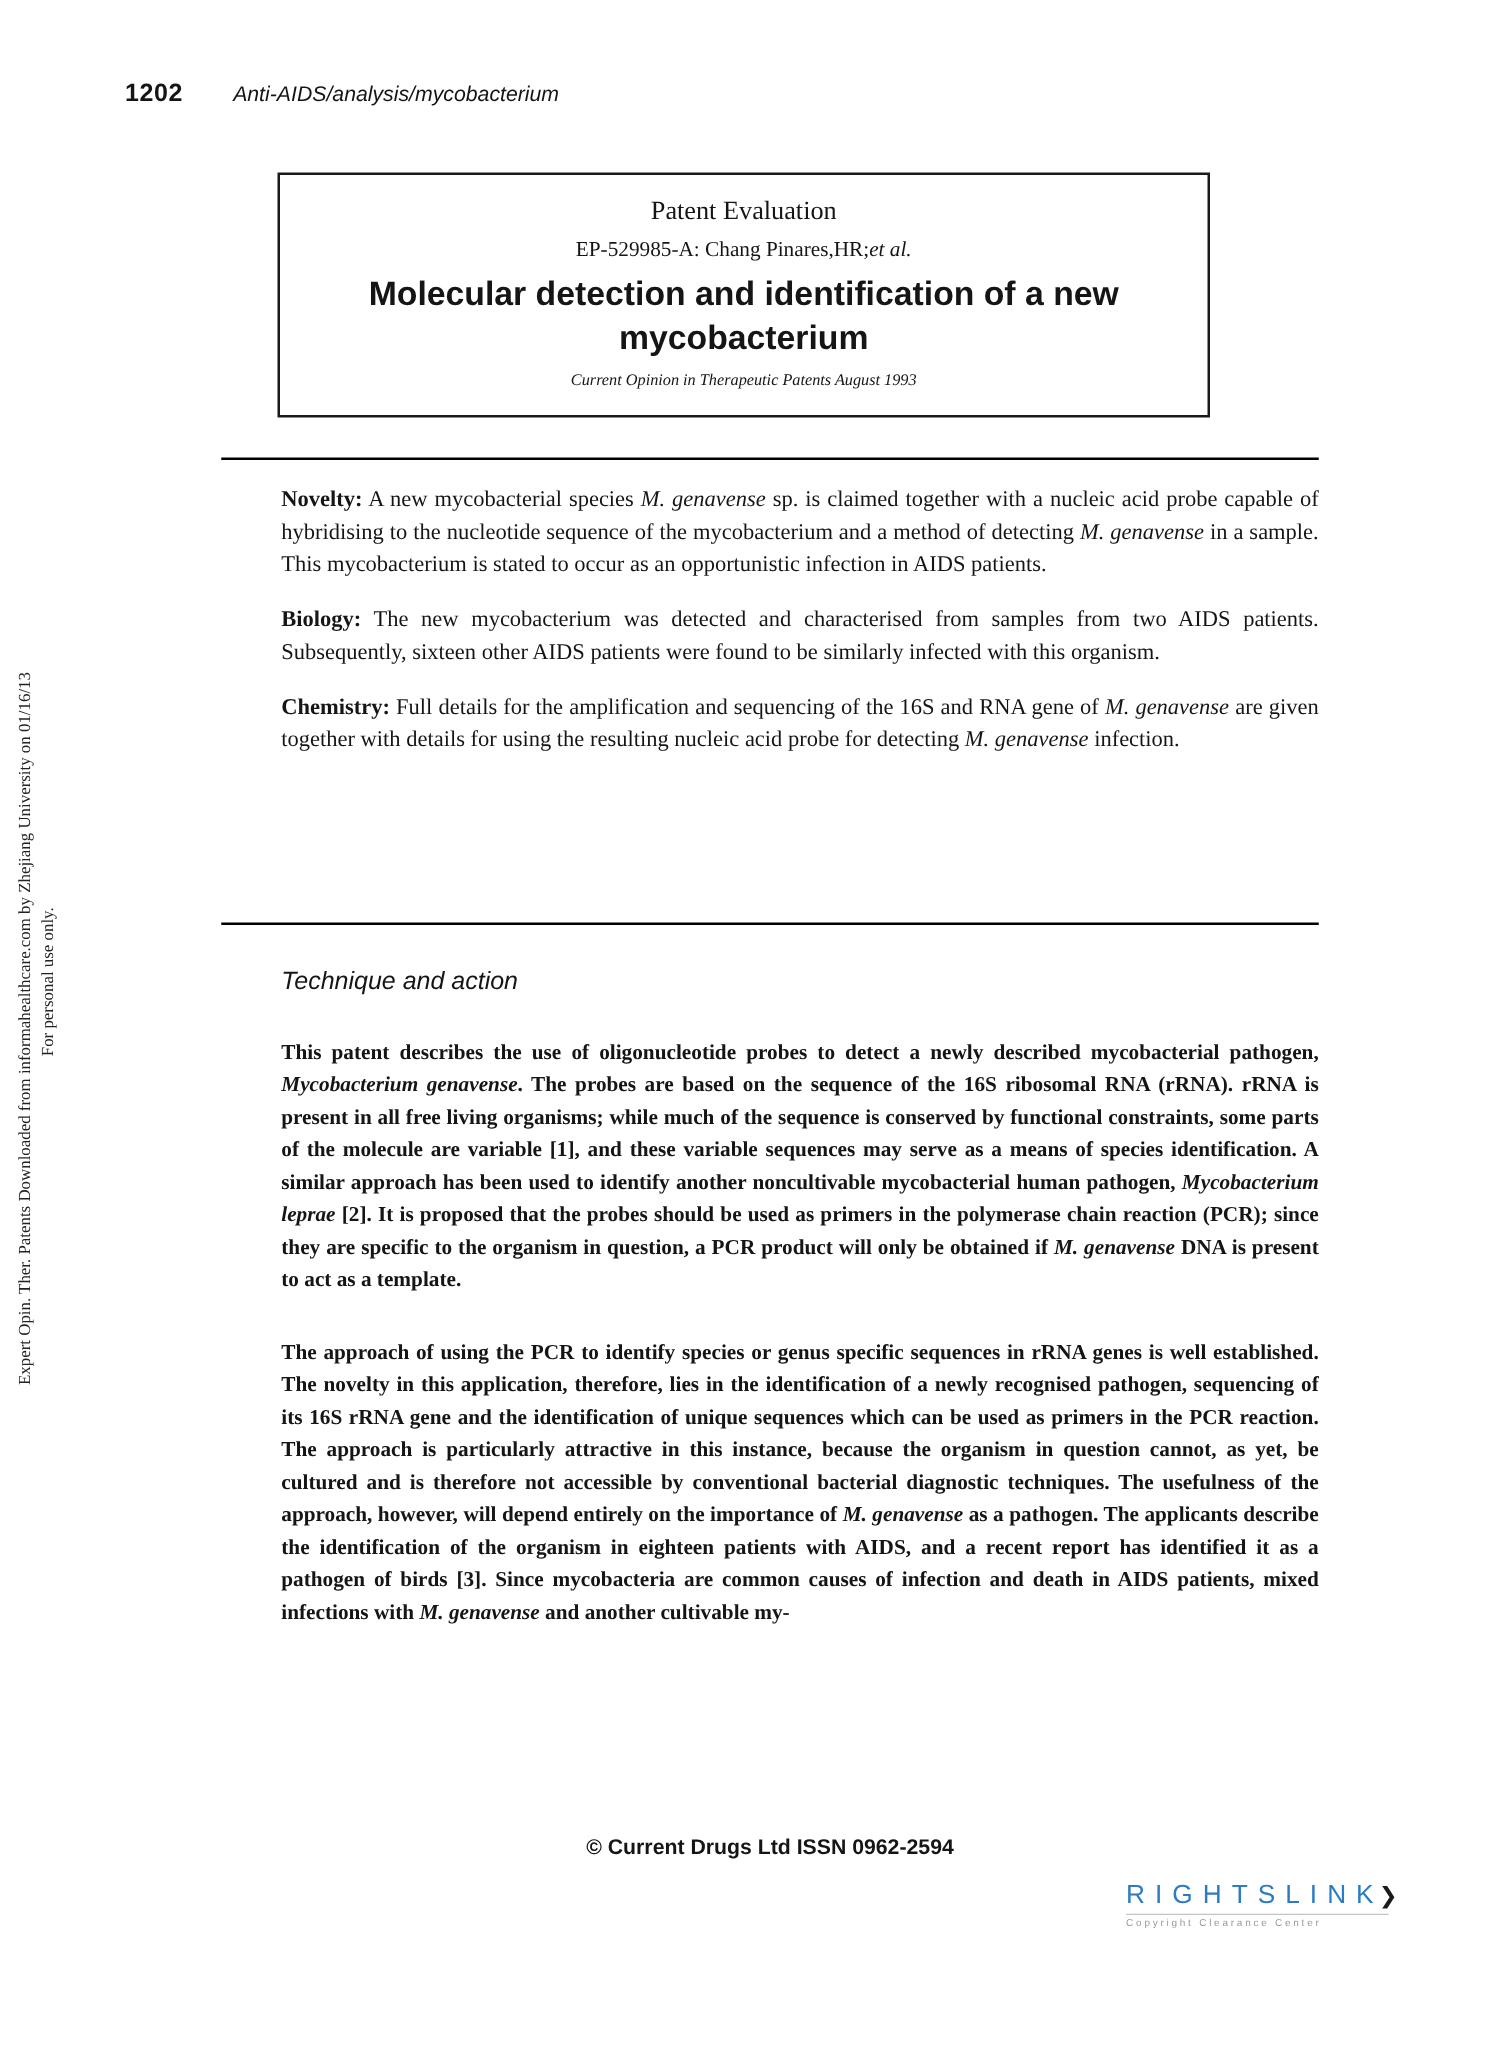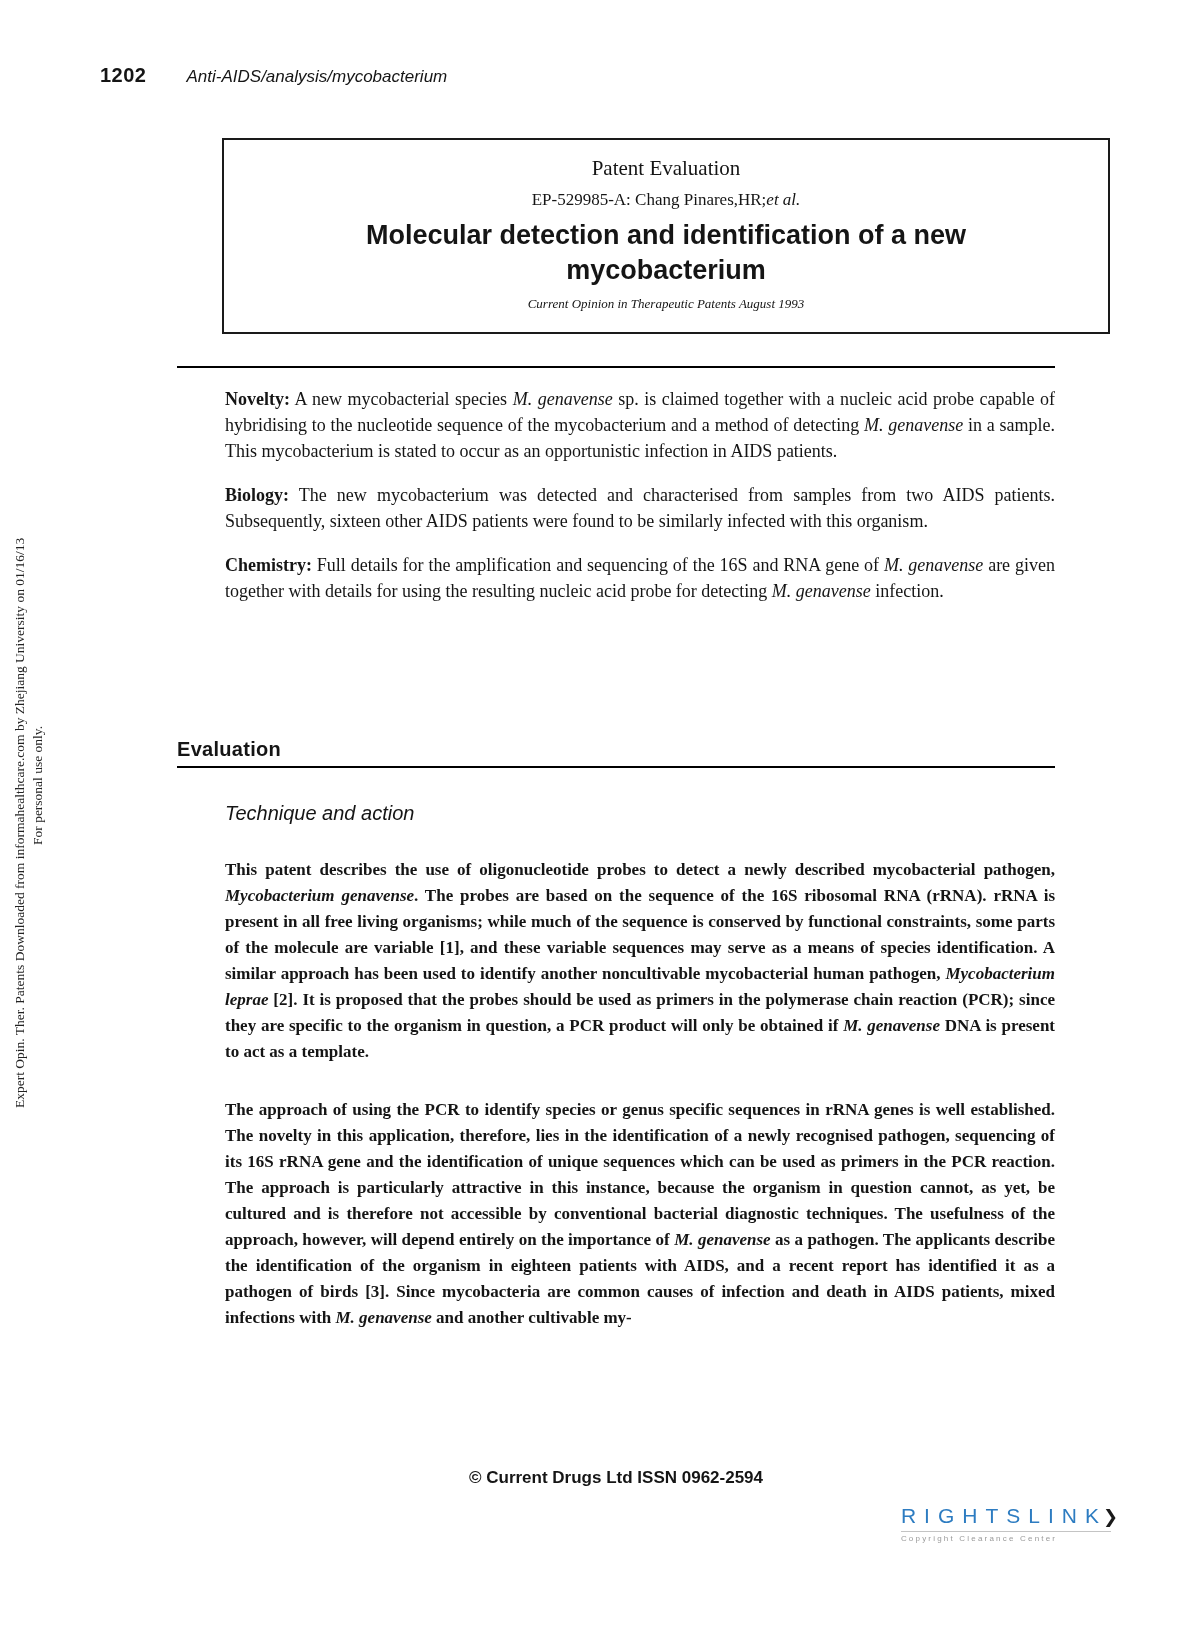--- a/index.html
+++ b/index.html
@@ -31,21 +31,21 @@
   
   .running-header{
     position:absolute;left:100px;top:64px;
     font-family:"Liberation Sans", sans-serif;
   }
   .page-number{font-weight:bold;font-size:20px;letter-spacing:0.5px;}
   .running-head{font-style:italic;font-size:17px;margin-left:40px;}
 
   
   .patent-box{
-    position:absolute;left:222px;top:138px;width:888px;
+    position:absolute;left:222px;top:138px;width:746px;
     border:2px solid #1a1a1a;
     text-align:center;
     padding:16px 0 20px 0;
     box-sizing:border-box;
   }
   .box-kicker{font-size:21px;margin-bottom:9px;}
   .patent-citation{font-size:17px;margin-bottom:8px;}
   .article-title{
     font-family:"Liberation Sans", sans-serif;
     font-weight:bold;font-size:27px;line-height:1.3;
@@ -132,21 +132,20 @@
   </section>
 
   <section class="sec sec-summary">
     <div class="rule"></div>
     <p class="body-para"><span class="bd">Novelty:</span><span> A new mycobacterial species </span><span class="it">M. genavense</span><span> sp. is claimed together with a nucleic acid probe capable of hybridising to the nucleotide sequence of the mycobacterium and a method of detecting </span><span class="it">M. genavense</span><span> in a sample. This mycobacterium is stated to occur as an opportunistic infection in AIDS patients.</span></p>
     <p class="body-para"><span class="bd">Biology:</span><span> The new mycobacterium was detected and characterised from samples from two AIDS patients. Subsequently, sixteen other AIDS patients were found to be similarly infected with this organism.</span></p>
     <p class="body-para"><span class="bd">Chemistry:</span><span> Full details for the amplification and sequencing of the 16S and RNA gene of </span><span class="it">M. genavense</span><span> are given together with details for using the resulting nucleic acid probe for detecting </span><span class="it">M. genavense</span><span> infection.</span></p>
   </section>
 
   <section class="sec sec-evaluation">
-    <h2 class="sec-heading">Evaluation</h2>
     <div class="rule"></div>
     <h3 class="subhead">Technique and action</h3>
     <p class="body-para bold-para"><span>This patent describes the use of oligonucleotide probes to detect a newly described mycobacterial pathogen, </span><span class="it">Mycobacterium genavense</span><span>. The probes are based on the sequence of the 16S ribosomal RNA (rRNA). rRNA is present in all free living organisms; while much of the sequence is conserved by functional constraints, some parts of the molecule are variable [1], and these variable sequences may serve as a means of species identification. A similar approach has been used to identify another noncultivable mycobacterial human pathogen, </span><span class="it">Mycobacterium leprae</span><span> [2]. It is proposed that the probes should be used as primers in the polymerase chain reaction (PCR); since they are specific to the organism in question, a PCR product will only be obtained if </span><span class="it">M. genavense</span><span> DNA is present to act as a template.</span></p>
     <p class="body-para bold-para"><span>The approach of using the PCR to identify species or genus specific sequences in rRNA genes is well established. The novelty in this application, therefore, lies in the identification of a newly recognised pathogen, sequencing of its 16S rRNA gene and the identification of unique sequences which can be used as primers in the PCR reaction. The approach is particularly attractive in this instance, because the organism in question cannot, as yet, be cultured and is therefore not accessible by conventional bacterial diagnostic techniques. The usefulness of the approach, however, will depend entirely on the importance of </span><span class="it">M. genavense</span><span> as a pathogen. The applicants describe the identification of the organism in eighteen patients with AIDS, and a recent report has identified it as a pathogen of birds [3]. Since mycobacteria are common causes of infection and death in AIDS patients, mixed infections with </span><span class="it">M. genavense</span><span> and another cultivable my-</span></p>
   </section>
 
   <footer class="page-footer">
     <span>© Current Drugs Ltd ISSN 0962-2594</span>
   </footer>
 

